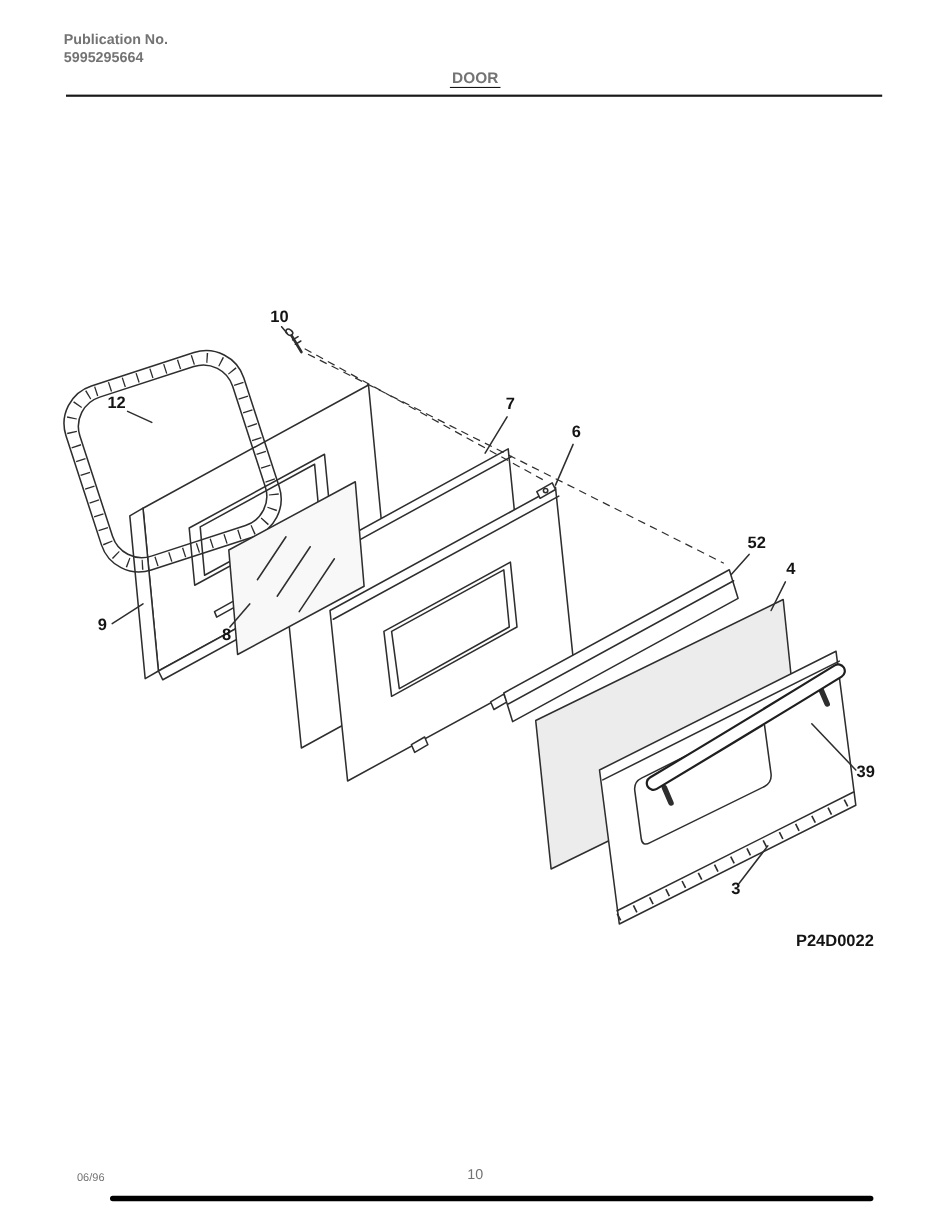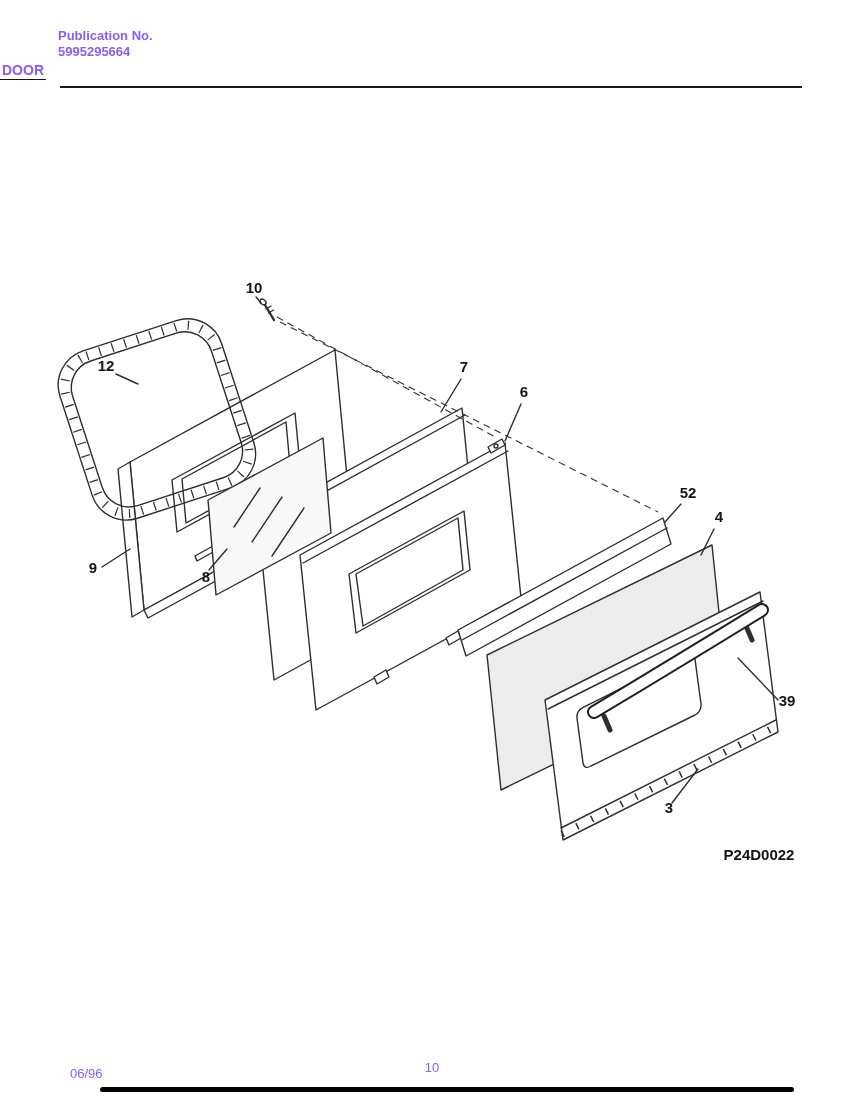--- a/index.html
+++ b/index.html
@@ -1,25 +1,25 @@
 <!DOCTYPE html>
 <html><head>
 <meta charset="utf-8">
 <style>
   html,body{margin:0;padding:0;background:#fff}
   .page{position:relative;width:864px;height:1104px;background:#fff;overflow:hidden;
-        font-family:"Liberation Sans",sans-serif;color:#8b5cf6}
+        font-family:"Liberation Sans",sans-serif;color:#737373}
   
   .pub{position:absolute;left:58px;top:28px;font-size:13px;font-weight:700;line-height:16px}
   .models{position:absolute;left:0;right:0;top:24px;text-align:center;font-size:14px;font-weight:700}
-  .section{position:absolute;left:0;right:0;top:62px;font-size:14px;font-weight:700}
+  .section{position:absolute;left:0;right:0;top:62px;text-align:center;font-size:14px;font-weight:700}
   .section span{display:inline-block;border-bottom:1.5px solid #141414;padding:0 2px 1px}
   .rule{position:absolute;left:60px;right:62px;top:86px;height:2px;background:#191919}
   
-  .f-date{position:absolute;left:70px;top:1066px;font-size:13px}
+  .f-date{position:absolute;left:70px;top:1066px;font-size:10px}
   .f-page{position:absolute;left:0;right:0;top:1060px;text-align:center;font-size:13px}
   .bottom-bar{position:absolute;left:100px;top:1087px;width:694px;height:5px;background:#000;border-radius:3px}
   
   svg.diagram{position:absolute;left:0;top:0;width:864px;height:1104px}
   .ln line,.ln path,.ln polyline{fill:none;stroke:#2e2e2e;stroke-width:1.4;stroke-linecap:round;stroke-linejoin:round}
   .ln polygon,.ln rect,.ln circle,.ln ellipse{fill:none;stroke:#2e2e2e;stroke-width:1.4;stroke-linejoin:round}
   .ln .w{fill:#fff}
   .ln rect.ticks{stroke-width:9;stroke-dasharray:1.2 12}
   .ln g.dash line{stroke-width:1.1;stroke-dasharray:7 5;stroke-linecap:butt}
   .ln line.vent{stroke-width:7;stroke-dasharray:1.5 15;stroke-linecap:butt}

